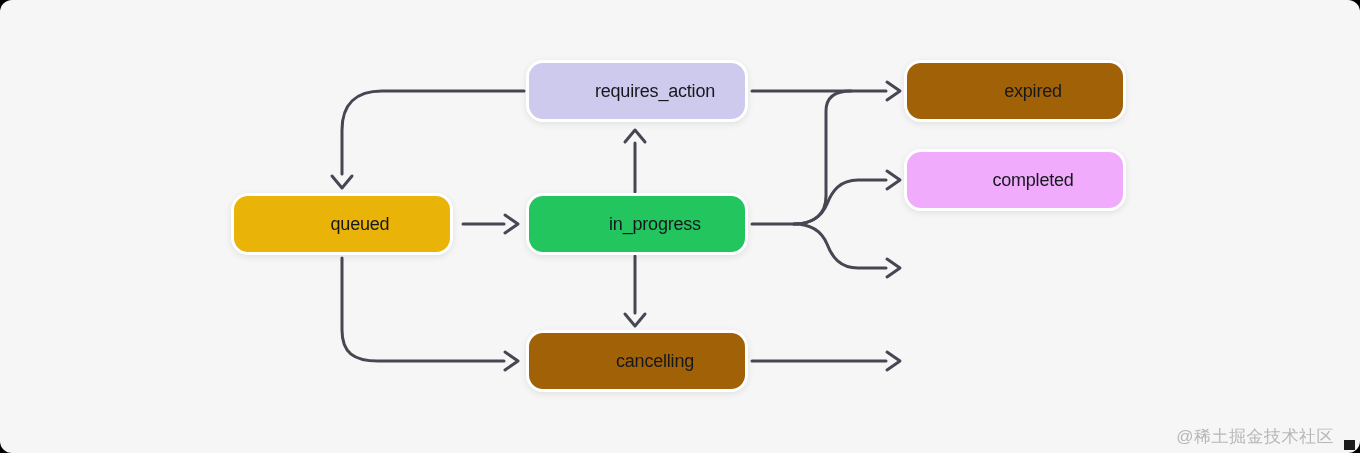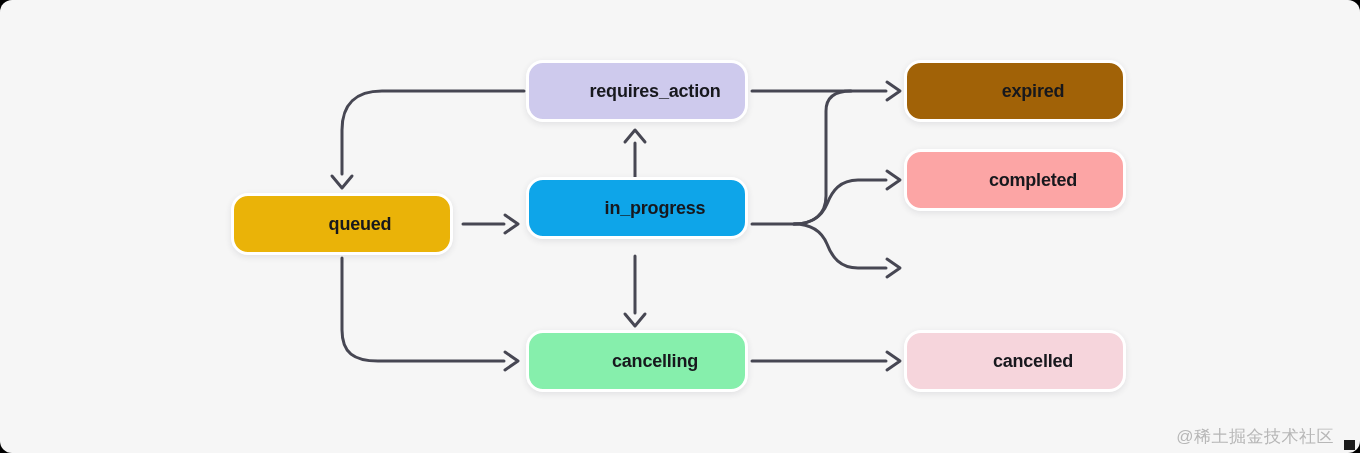--- a/index.html
+++ b/index.html
@@ -28,21 +28,21 @@
     position: absolute;
     width: 222px; height: 62px;
     box-sizing: border-box;
     border: 3px solid #ffffff;
     border-radius: 17px;
     display: flex; align-items: center; justify-content: center;
     box-shadow: 0 2px 6px rgba(40,40,60,0.10);
   }
   .node-label {
     font-size: 18px;
-    font-weight: 700;
+    font-weight: 400;
     color: #17181d;
     letter-spacing: -0.2px;
     padding-left: 36px;
   }
   .watermark {
     position: absolute;
     right: 26px; bottom: 5px;
     font-size: 17px;
     color: #b7b7b7;
     letter-spacing: 0.5px;
@@ -92,37 +92,34 @@
   </svg>
 
   <div class="node" style="left: 231px; top: 193px; background-color: #eab308;">
     <span class="node-label">queued</span>
   </div>
 
   <div class="node" style="left: 526px; top: 60px; background-color: rgb(206, 202, 237);">
     <span class="node-label">requires_action</span>
   </div>
 
-  <div class="node" style="left: 526px; top: 177px; background-color: #0ea5e9;">
+  <div class="node" style="left: 526px; top: 193px; background-color: #22c55e;">
     <span class="node-label">in_progress</span>
   </div>
 
-  <div class="node" style="left: 526px; top: 330px; background-color: #86efac;">
+  <div class="node" style="left: 526px; top: 330px; background-color: #a16207;">
     <span class="node-label">cancelling</span>
   </div>
 
   <div class="node" style="left: 904px; top: 60px; background-color: #a16207;">
     <span class="node-label">expired</span>
   </div>
 
-  <div class="node" style="left: 904px; top: 149px; background-color: #fca5a5;">
+  <div class="node" style="left: 904px; top: 149px; background-color: #f0abfc;">
     <span class="node-label">completed</span>
   </div>
 
 
-  <div class="node" style="left: 904px; top: 330px; background-color: rgb(246, 213, 220);">
-    <span class="node-label">cancelled</span>
-  </div>
 
   <div class="watermark" style="color: rgb(183, 183, 183);">@稀土掘金技术社区</div>
   <div class="watermark-square"></div>
 
 </div>
 
 </body></html>

